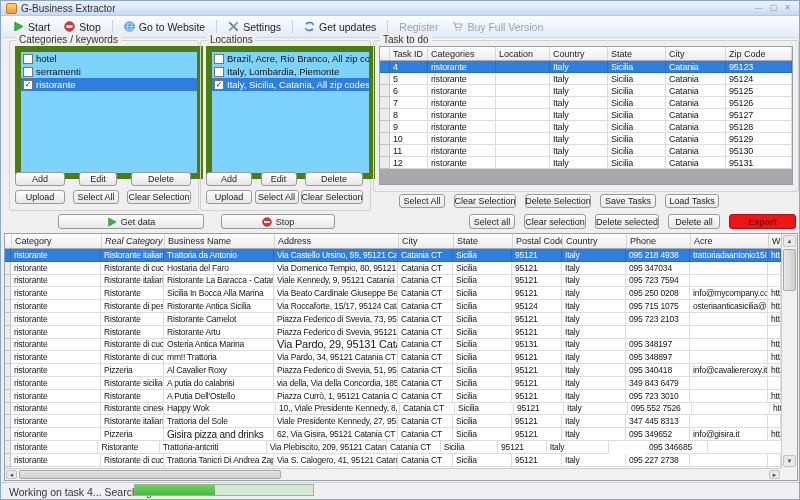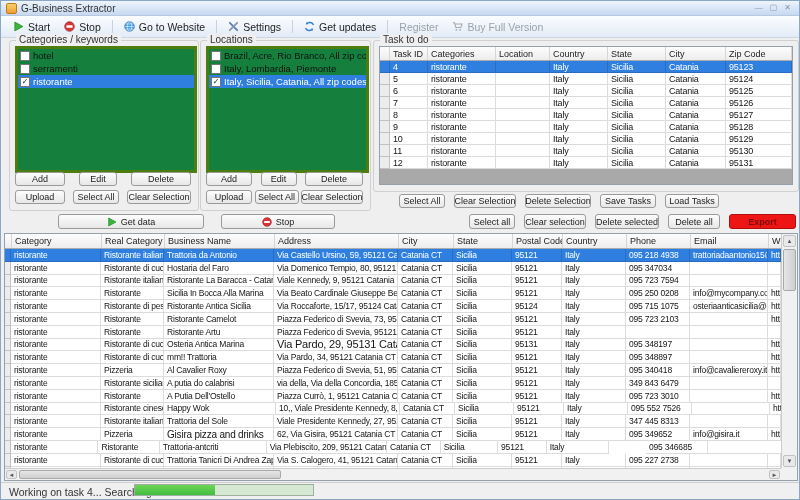--- a/index.html
+++ b/index.html
@@ -17,21 +17,21 @@
   .toolbar{height:21px;background:linear-gradient(#fbfdff,#e2ebf6);border-bottom:1px solid #ccd7e5;
            display:flex;align-items:center;padding:0 5px}
   .tb-item{display:flex;align-items:center;gap:4px;padding:1px 7px;font-size:10.5px;color:#1d1d1d;border-radius:2px}
   .tb-item.disabled{color:#9aa2ad}
   .tb-sep{width:1px;height:13px;background:#c7d2e0;margin:0 4px}
   .ic{display:inline-flex;flex:none}
   
   .groupbox{position:absolute;border:1px solid #d0d0d0;border-radius:3px}
   .gb-label{position:absolute;top:-7px;left:6px;background:#efefef;padding:0 3px;font-size:10px;color:#333;white-space:nowrap}
   
-  .listbox{position:absolute;background:#15803d;border:3px solid #4d7c0f;overflow:hidden}
+  .listbox{position:absolute;background:#7dd3fc;border:6px solid #4d7c0f;overflow:hidden}
   .check-item{display:flex;align-items:center;height:13px;gap:3px;padding-left:2px;font-size:9.5px;color:#111;white-space:nowrap}
   .check-item.selected{background:var(--sel,#2e7fe0);color:#fff}
   .checkbox{width:8px;height:8px;background:#fff;border:1px solid #757575;font-size:8px;line-height:7px;
             text-align:center;color:#222;flex:none}
   
   .btn{display:inline-flex;align-items:center;justify-content:center;background:linear-gradient(#fdfdfd,#e7e7e7);
        border:1px solid #9a9a9a;border-radius:3px;font-size:9px;color:#222;height:14px;box-sizing:border-box;
        white-space:nowrap;overflow:hidden}
   .btn-row{position:absolute;display:flex}
   .btn.export{background:var(--exp,#ee1515);border-color:#b00d0d;color:var(--expt,#7e0b0b);font-weight:bold}
@@ -347,29 +347,29 @@
     </div>
     <div class="sb-h">
       <span class="sb-btn" style="top:1px;bottom:1px;left:1px;width:11px">◄</span>
       <span class="sb-thumb h" style="top:1px;bottom:1px;left:14px;width:262px"></span>
       <span class="sb-btn" style="top:1px;bottom:1px;right:1px;width:11px">►</span>
     </div>
     <div class="sb-corner"></div>
   <div class="g-header" style="height: 14px;">
         <span class="g-hcell" style="width: 6px;"></span>
         <span class="g-hcell" style="width: 90px; height: 14px;">Category</span>
-        <span class="g-hcell" style="width: 63px; height: 14px;">Real Category</span>
+        <span class="g-hcell" style="width: 63px; height: 14px; font-style: italic;">Real Category</span>
         <span class="g-hcell" style="width: 110px; height: 14px;">Business Name</span>
         <span class="g-hcell" style="width: 124px; height: 14px;">Address</span>
         <span class="g-hcell" style="width: 55px; height: 14px;">City</span>
         <span class="g-hcell" style="width: 59px; height: 14px;">State</span>
         <span class="g-hcell" style="width: 50px; height: 14px;">Postal Code</span>
         <span class="g-hcell" style="width: 64px; height: 14px;">Country</span>
         <span class="g-hcell" style="width: 64px; height: 14px;">Phone</span>
-        <span class="g-hcell" style="width: 78px; height: 14px;">Email</span>
+        <span class="g-hcell" style="width: 78px; height: 14px;">Acre</span>
         <span class="g-hcell" style="width: 13px; height: 14px;">W</span>
       </div>
       <div class="g-row sel" style="height: 12.8px;">
         <span class="g-rowhead" style="width: 6px;"></span>
         <span class="g-cell" style="width: 90px; font-size: 8.5px;">ristorante</span>
         <span class="g-cell" style="width: 63px; font-size: 8.5px;">Ristorante italiano</span>
         <span class="g-cell" style="width: 110px; font-size: 8.5px;">Trattoria da Antonio</span>
         <span class="g-cell" style="width: 124px; font-size: 8.5px;">Via Castello Ursino, 59, 95121 Catania...</span>
         <span class="g-cell" style="width: 55px; font-size: 8.5px;">Catania CT</span>
         <span class="g-cell" style="width: 59px; font-size: 8.5px;">Sicilia</span>

